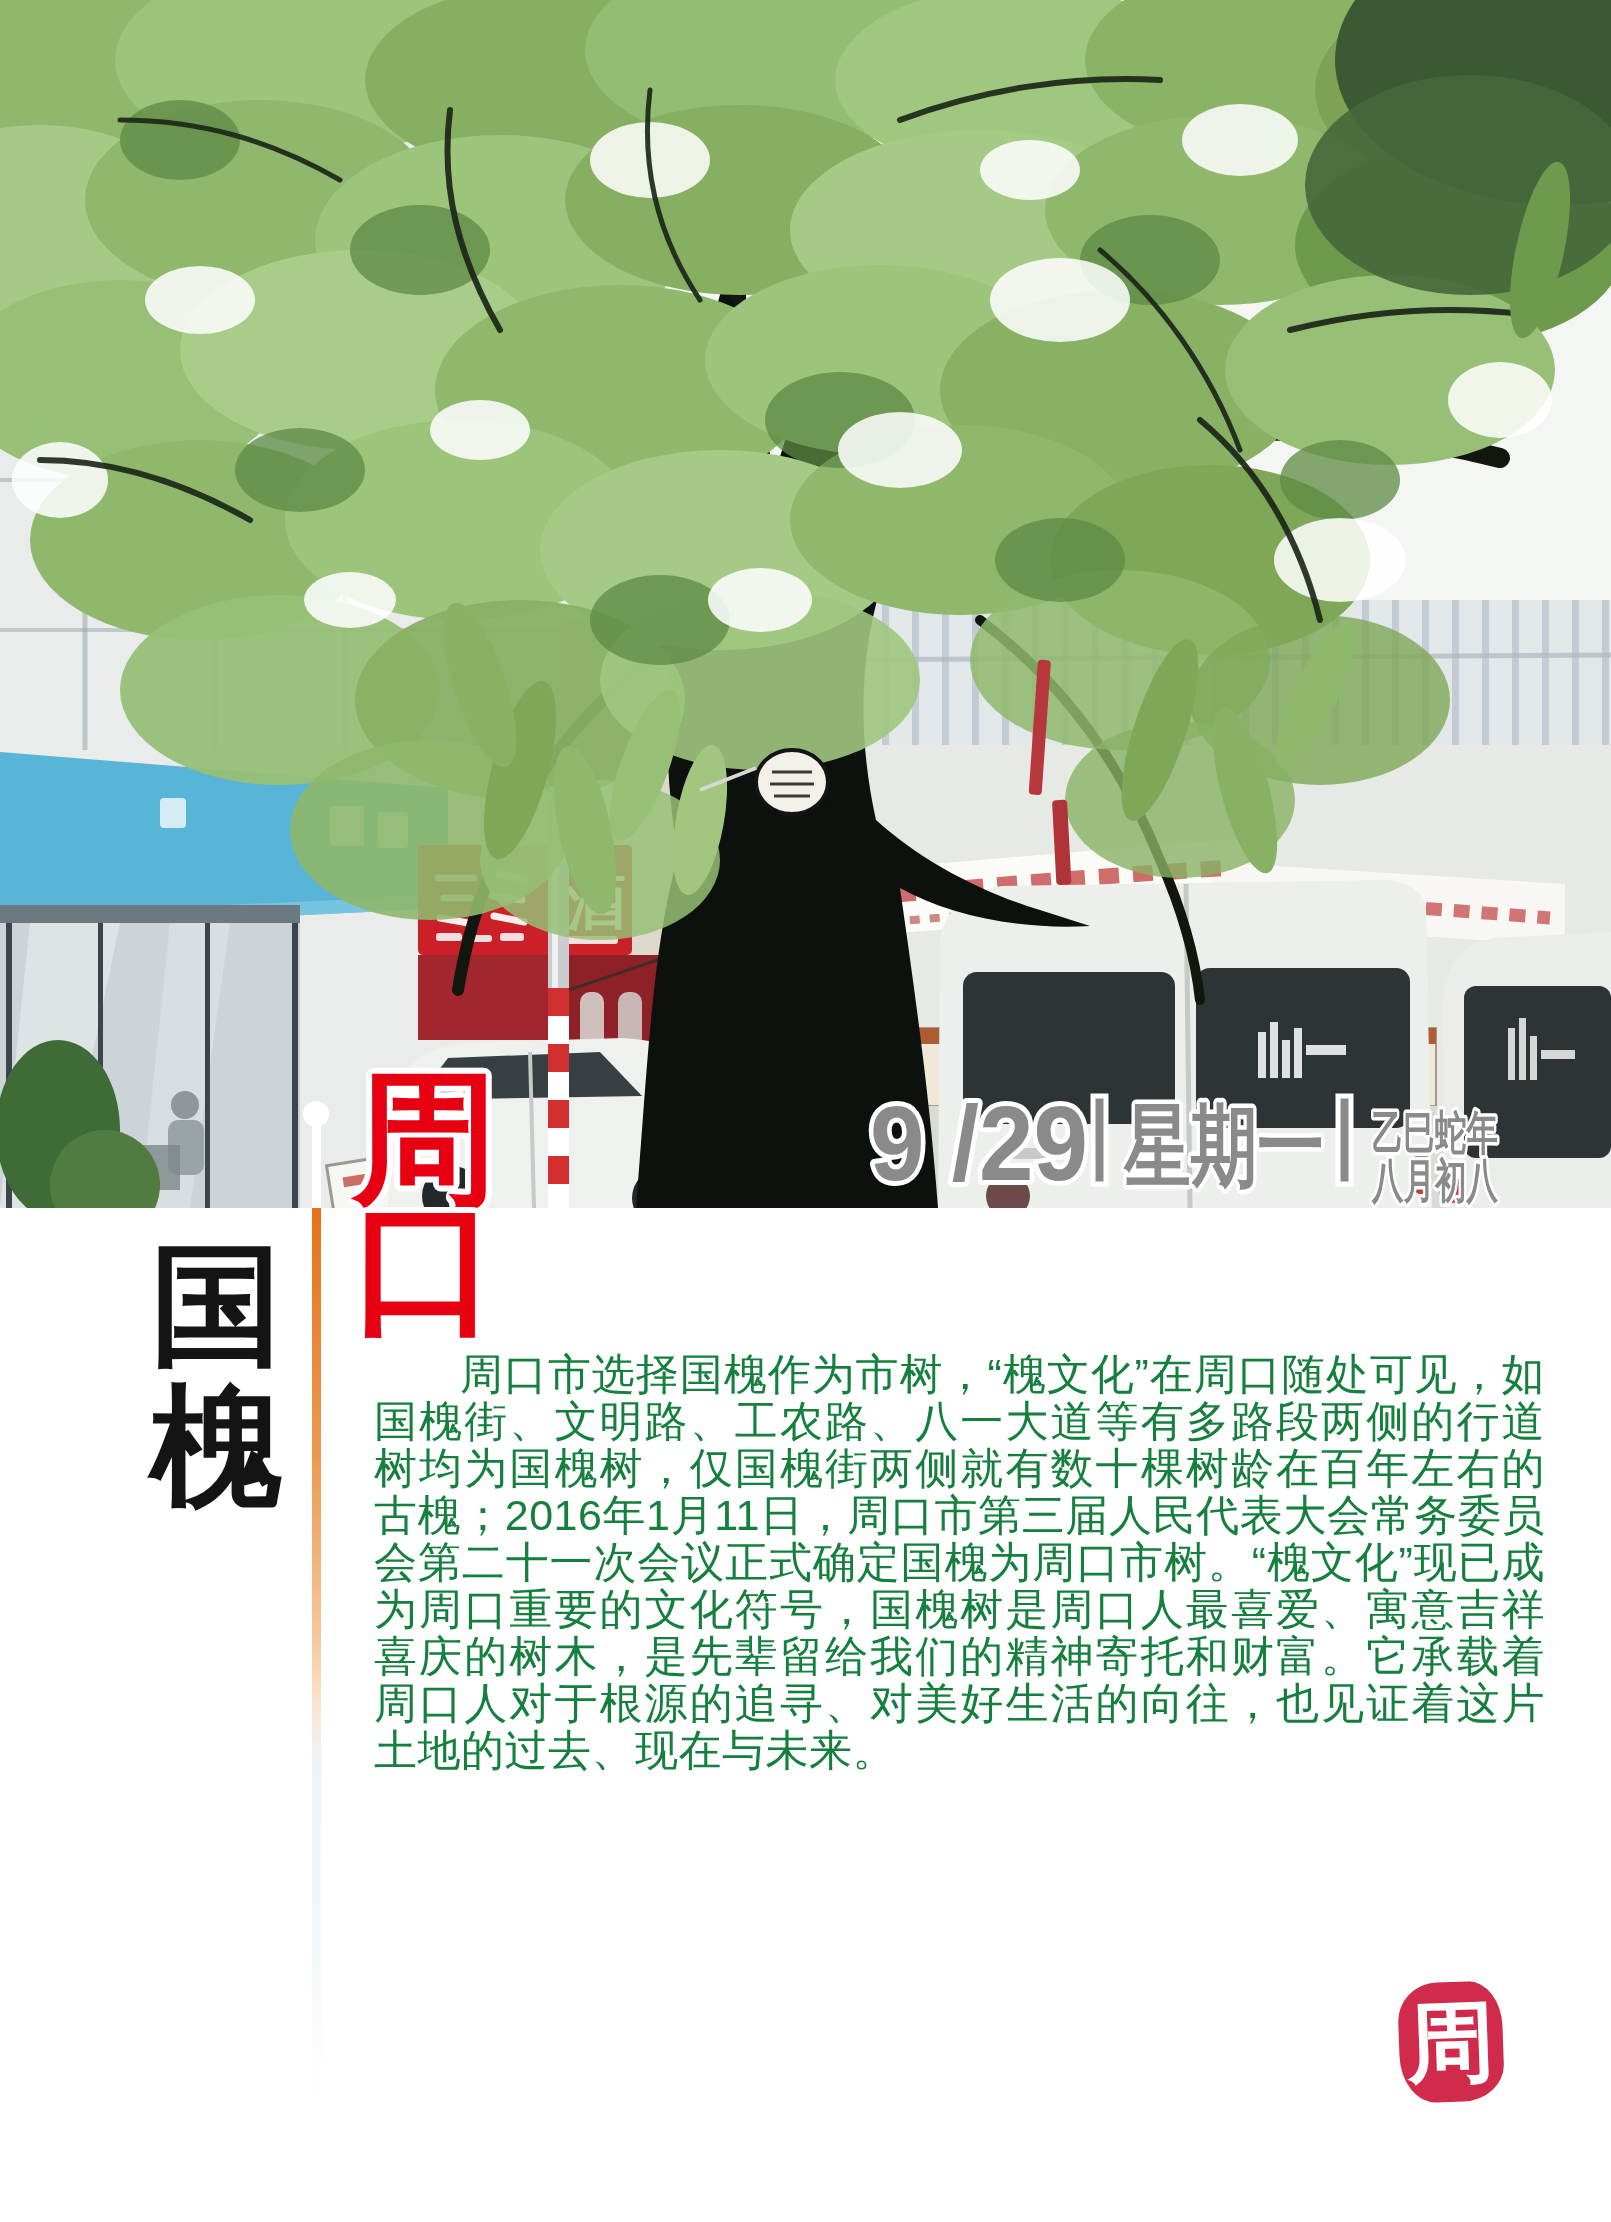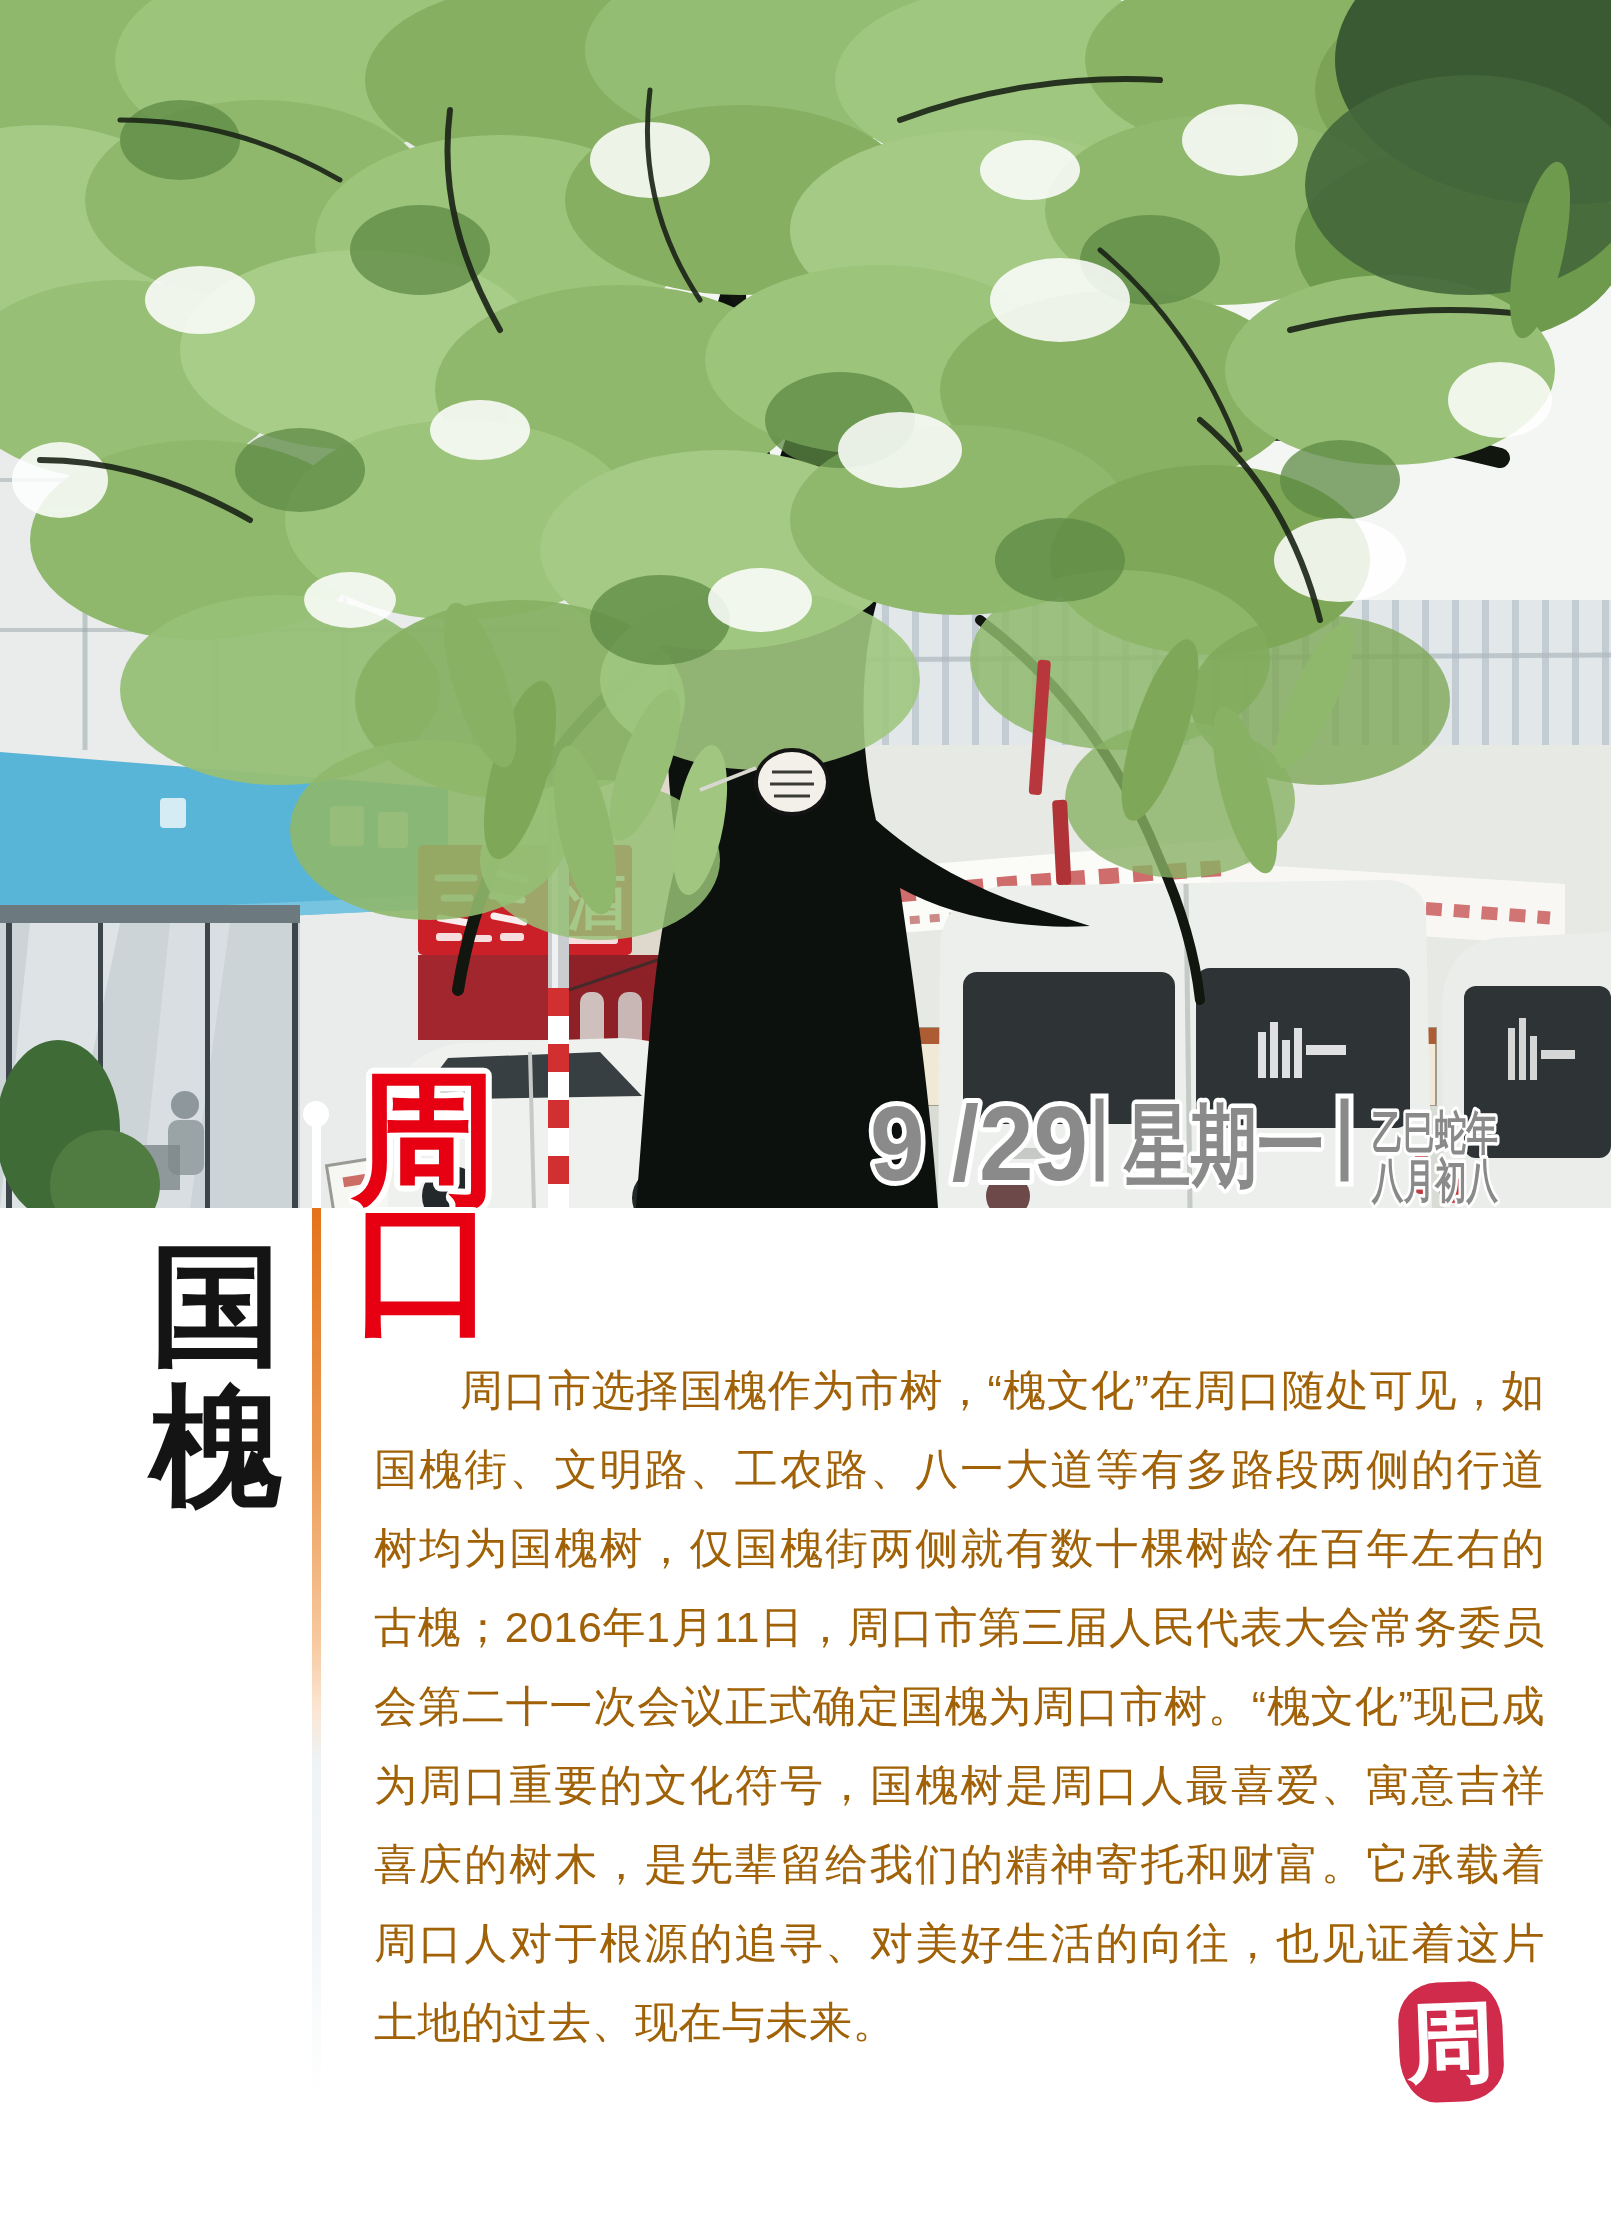--- a/index.html
+++ b/index.html
@@ -6,21 +6,21 @@
   .page{position:relative;width:1611px;height:2222px;background:#ffffff;overflow:hidden;
         font-family:"Liberation Sans",sans-serif;}
   .photo-svg{position:absolute;left:0;top:0;width:1611px;height:1208px;display:block;}
   .overlay-svg{position:absolute;left:0;top:0;width:1611px;height:2222px;display:block;pointer-events:none;}
   .side-title{position:absolute;left:150px;top:1236px;display:flex;flex-direction:column;
         font-family:"Liberation Serif",serif;font-weight:bold;font-size:132px;line-height:141px;
         color:#141414;letter-spacing:0;}
   .divider{position:absolute;left:312px;top:1208px;width:9px;height:892px;
         background:linear-gradient(180deg,#e4731a 0%,#ec9a52 28%,#f6c79c 48%,#fbe5d2 56%,#eef3f6 62%,#f2f6f8 80%,rgba(244,248,250,0) 100%);}
   .body-text{position:absolute;left:374px;top:1351px;width:1171px;
-        font-size:43px;line-height:79px;color:#a16207;text-align:justify;
+        font-size:43px;line-height:47px;color:#15803d;text-align:justify;
         text-indent:2em;letter-spacing:0.5px;}
   .seal{position:absolute;left:1399px;top:1982px;width:104px;height:120px;
         background:#d02b4b;border-radius:38% 32% 40% 34% / 32% 38% 30% 40%;
         transform:rotate(-2deg);display:flex;align-items:center;justify-content:center;}
   .seal span{font-family:"Liberation Serif",serif;font-weight:bold;font-size:88px;color:#ffffff;
         line-height:1;transform:translateY(2px);}
   .dt{fill:#8a8a8a;stroke:#ffffff;paint-order:stroke fill;stroke-linejoin:round;
         font-weight:bold;font-family:"Liberation Sans",sans-serif;}
   .rt{fill:#e60012;stroke:#ffffff;stroke-width:12px;paint-order:stroke fill;stroke-linejoin:round;
         font-weight:bold;font-family:"Liberation Serif",serif;}

